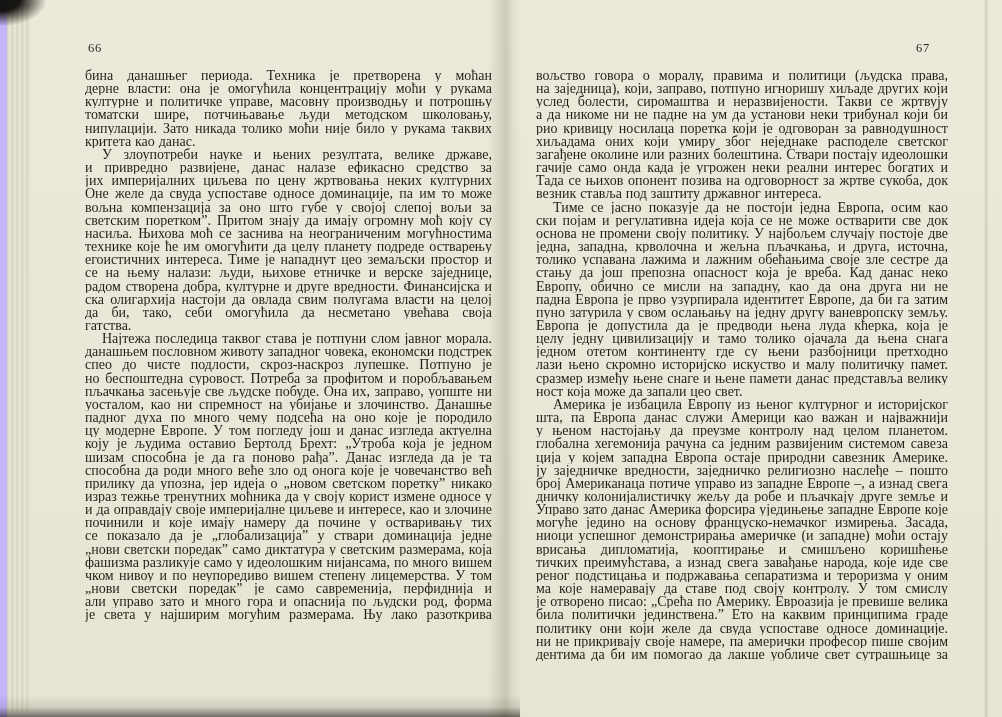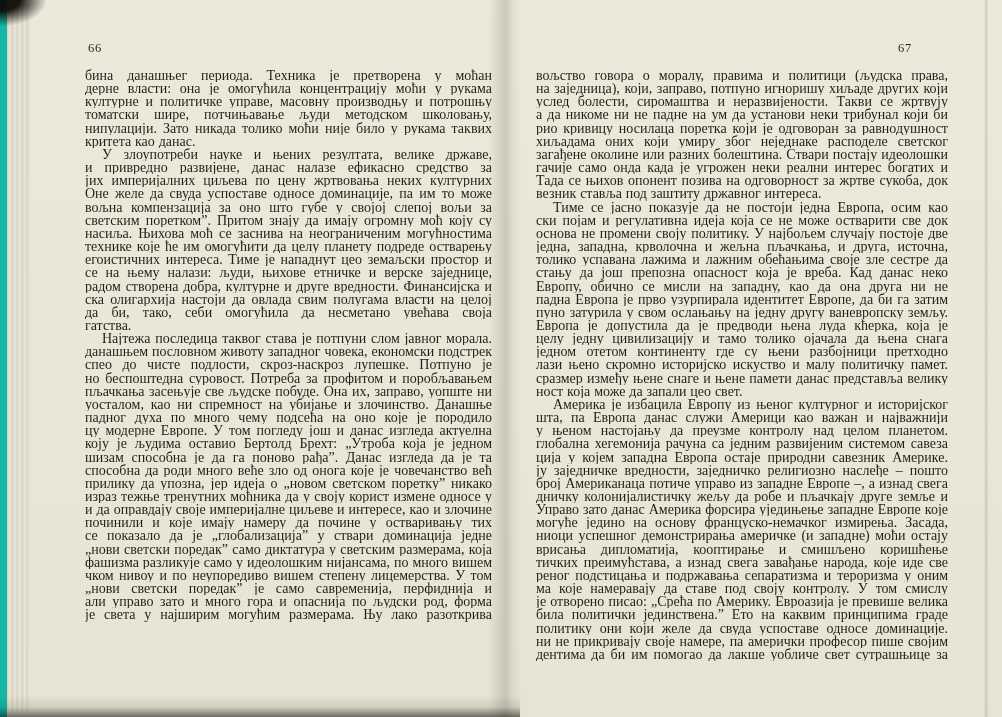--- a/index.html
+++ b/index.html
@@ -5,21 +5,21 @@
   html, body {
     margin: 0;
     padding: 0;
     background: #0e0c08;
   }
   .scan {
     position: relative;
     width: 1002px;
     height: 717px;
     overflow: hidden;
-    background: #14b8a6;
+    background: #c4b5fd;
     font-family: "Liberation Serif", "DejaVu Serif", serif;
   }
   
   .paper {
     position: absolute;
     left: 7px; top: 0; right: 0; bottom: 0;
     background:
       linear-gradient(180deg, #ece9db 0%, #eae7d8 55%, #e7e4d4 100%);
   }
   
@@ -63,21 +63,21 @@
     background: linear-gradient(90deg, rgba(120,110,86,0) 0%, rgba(120,110,86,0.25) 50%, rgba(120,110,86,0.05) 100%);
   }
   .page-number {
     position: absolute;
     top: 41px;
     font-size: 12.5px;
     letter-spacing: 0.8px;
     color: #2b2620;
   }
   .page-number.left { left: 88px; }
-  .page-number.right { left: 898px; width: 32px; text-align: left; }
+  .page-number.right { left: 898px; width: 32px; text-align: right; }
 
   .textblock {
     position: absolute;
     top: 69px;
     color: #241f17;
     font-size: 14px;
     line-height: 13.16px;
   }
   .textblock.left  { left: 85px;  width: 407px; }
   .textblock.right { left: 536px; width: 412px; }

